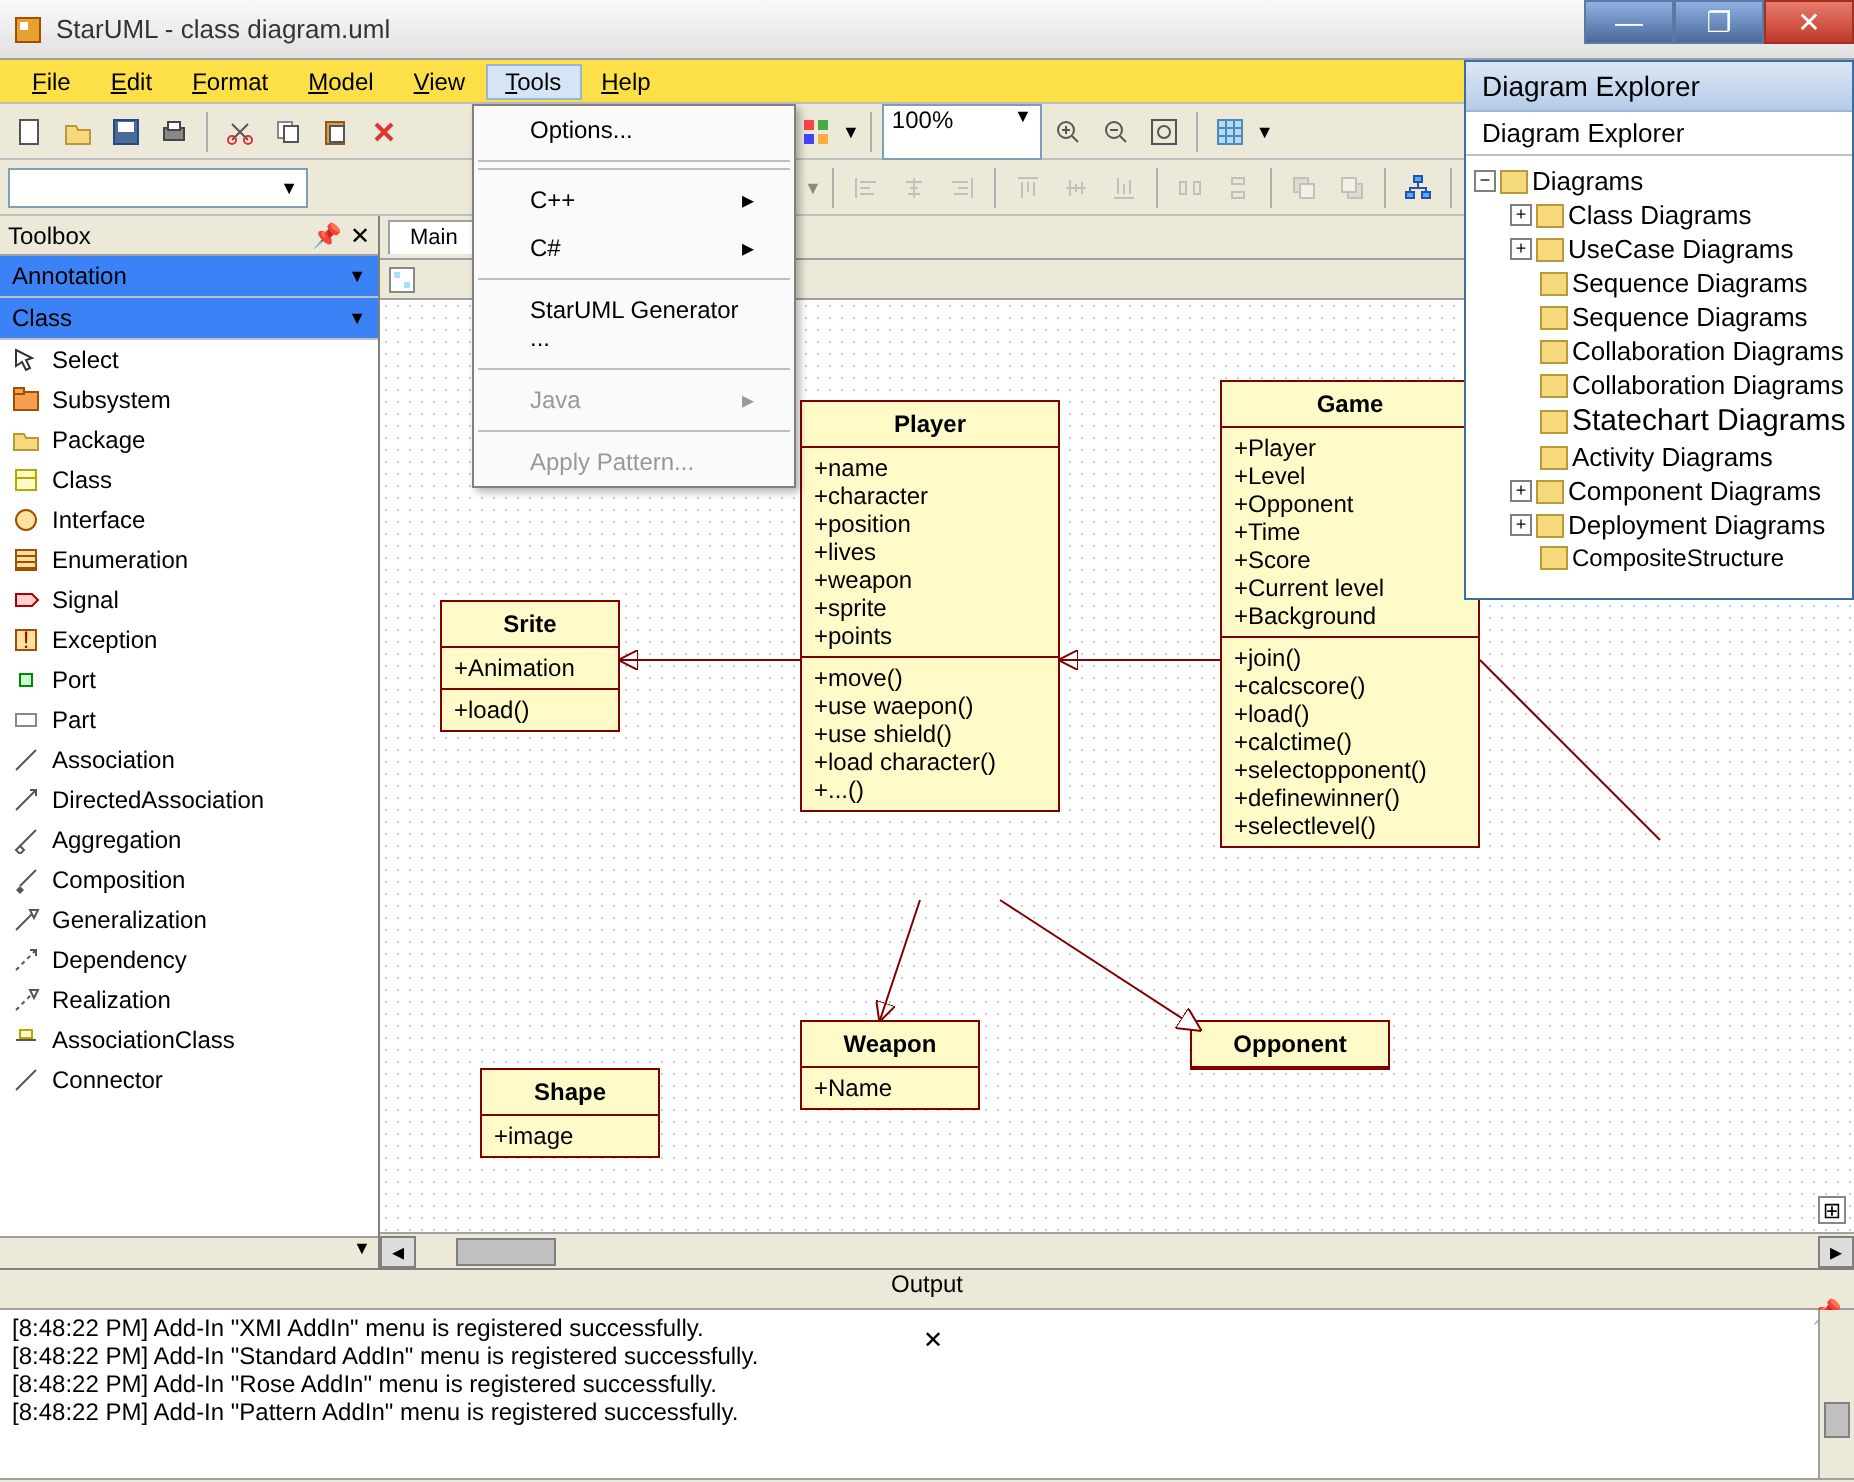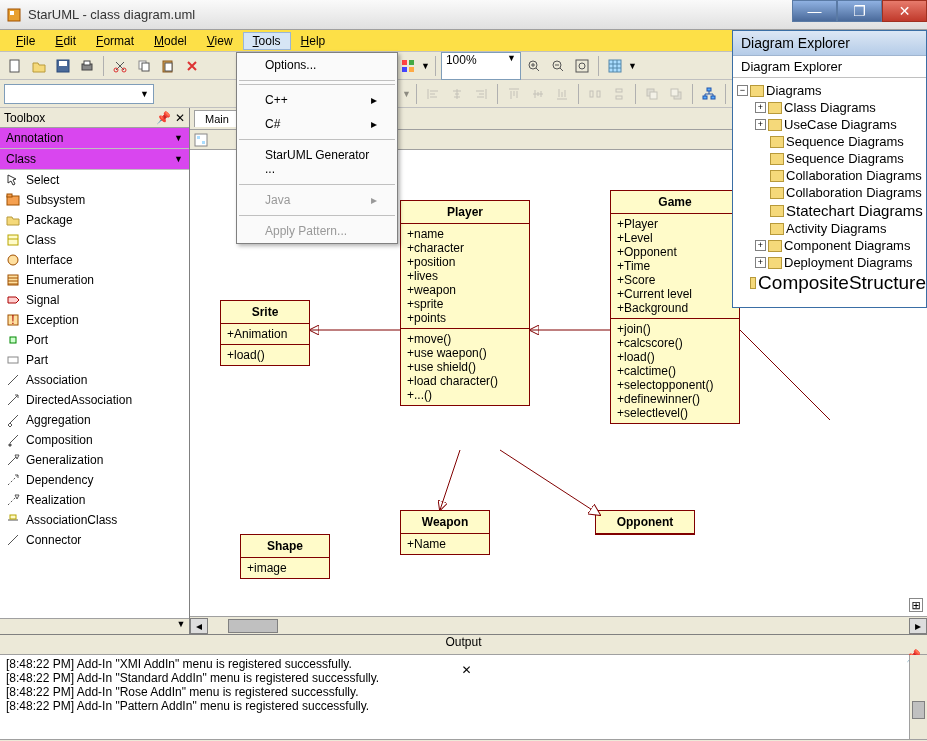--- a/index.html
+++ b/index.html
@@ -27,21 +27,21 @@
 .combo .arrow { margin-left: auto; }
 
 
 .main-area { display: flex; height: calc(741px - 30px - 22px - 28px - 28px - 22px - 85px); }
 
 
 .toolbox { width: 190px; border-right: 1px solid #808080; background: #ece9d8; display: flex; flex-direction: column; }
 .panel-header { height: 20px; background: #ece9d8; border-bottom: 1px solid #a0a0a0; display: flex; align-items: center; padding: 0 4px; font-size: 12px; }
 .panel-header .pin { margin-left: auto; margin-right: 4px; }
 .panel-header .x { cursor: default; }
-.tbx-section { padding: 3px 6px; background: #d946ef; border-bottom: 1px solid #c0c0c0; display: flex; align-items: center; }
+.tbx-section { padding: 3px 6px; background: #3b82f6; border-bottom: 1px solid #c0c0c0; display: flex; align-items: center; }
 .tbx-section .arrow { margin-left: auto; }
 .tbx-items { flex: 1; overflow: hidden; background: #fff; }
 .tbx-item { padding: 3px 6px; display: flex; align-items: center; gap: 6px; cursor: default; }
 .tbx-icon { width: 14px; height: 14px; display: inline-flex; align-items: center; justify-content: center; }
 
 
 .canvas-wrap { flex: 1; display: flex; flex-direction: column; background: #fff; position: relative; }
 .canvas-tabs { height: 22px; background: #ece9d8; border-bottom: 1px solid #a0a0a0; display: flex; align-items: center; padding-left: 4px; }
 .canvas-tab { padding: 2px 10px; background: #fff; border: 1px solid #a0a0a0; border-bottom: none; font-size: 11px; }
 .canvas { flex: 1; position: relative; background: #fff; background-image: radial-gradient(#ccc 0.5px, transparent 0.5px); background-size: 6px 6px; overflow: hidden; }
@@ -701,16 +701,16 @@
       <div class="tree-row">
         <span class="tree-indent" style="width:16px"></span>
         <span class="tree-exp">+</span>
         <span class="folder-icon"></span>
         <span style="font-size:13px;">Deployment Diagrams</span>
       </div>
       <div class="tree-row">
         <span class="tree-indent" style="width:16px"></span>
         <span class="tree-indent" style="width:13px"></span>
         <span class="folder-icon"></span>
-        <span style="font-size:19px;">CompositeStructure</span>
+        <span style="font-size:12px;">CompositeStructure</span>
       </div>
     </div>
 </div>
 
 </body></html>

